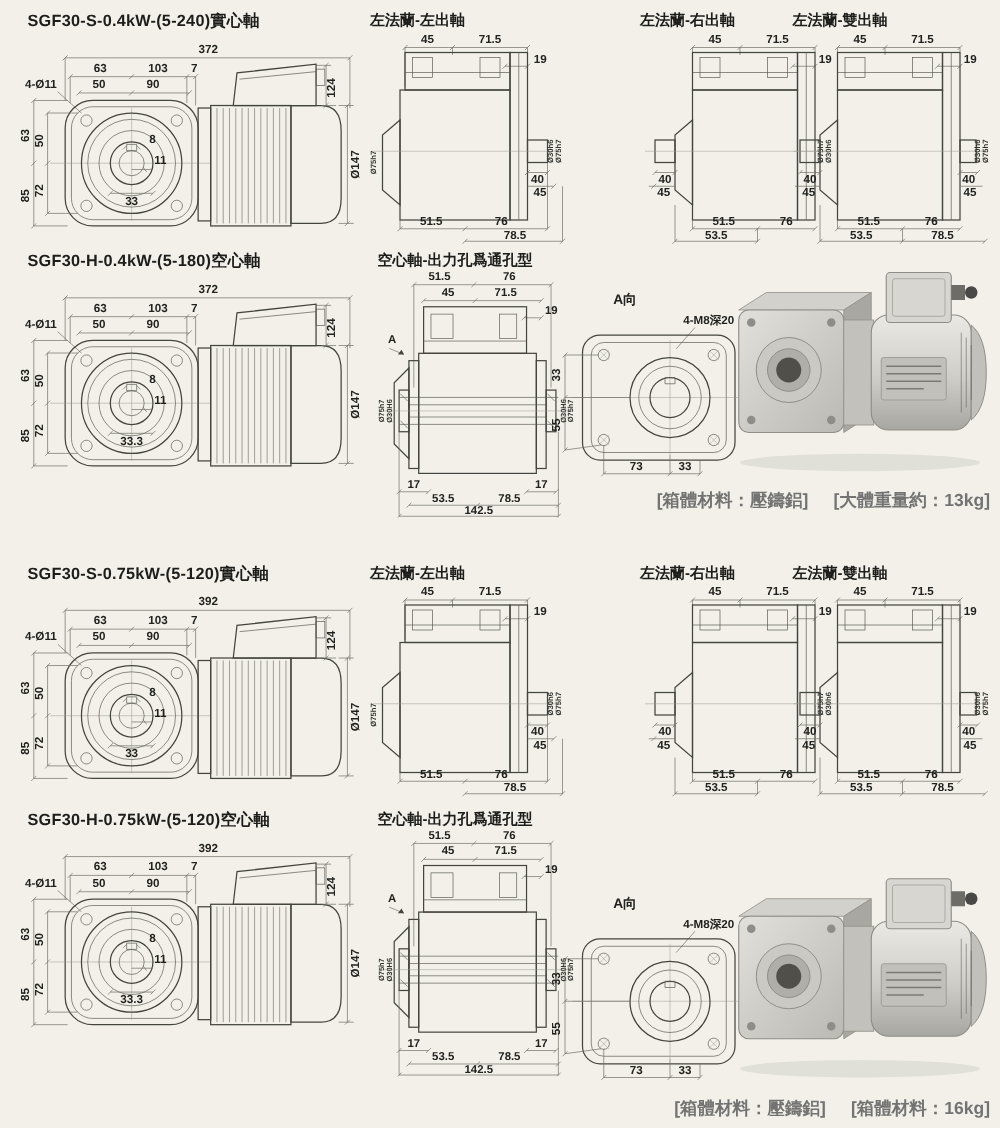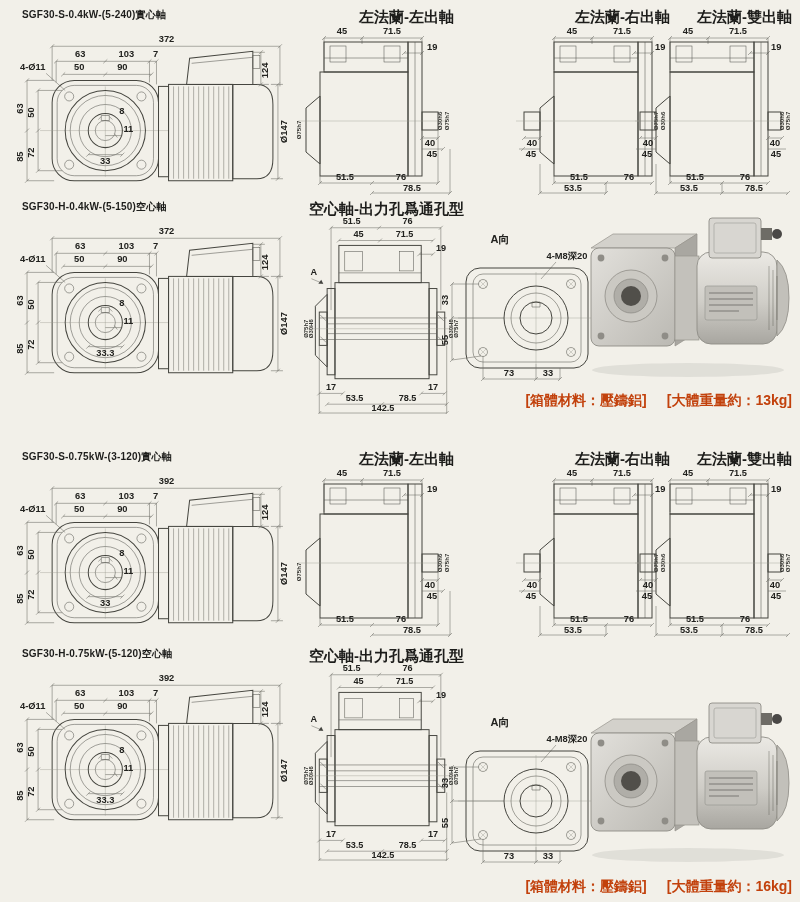--- a/index.html
+++ b/index.html
@@ -3,41 +3,41 @@
 <meta charset="utf-8">
 <style>
   *{margin:0;padding:0;box-sizing:border-box}
   html,body{width:800px;height:902px}
   body{position:relative;background:#f2f0e9;font-family:"Liberation Sans",sans-serif;overflow:hidden;color:#22221f}
   .row{position:absolute;left:0;width:800px}
   .row-s1{top:6px;height:192px}
   .row-s2{top:198px;height:218px}
   .row-s3{top:448px;height:192px}
   .row-s4{top:645px;height:257px}
-  .sec-title{position:absolute;left:22px;top:2px;font-size:10px;font-weight:bold;color:#1d1d1b;letter-spacing:.2px;white-space:nowrap}
+  .sec-title{position:absolute;left:22px;top:2px;font-size:13px;font-weight:bold;color:#1d1d1b;letter-spacing:.2px;white-space:nowrap}
   .main-draw{position:absolute;left:16px;top:26px}
   svg{display:block}
   svg text{font-family:"Liberation Sans",sans-serif;fill:#22221f}
   text.d{font-size:9.3px;font-weight:bold}
   text.sm{font-size:6.1px;font-weight:bold;fill:#33332f}
   .ol{fill:none;stroke:#45453f;stroke-width:1}
   .il{fill:none;stroke:#5a5a53;stroke-width:.55}
   .dl{stroke:#6e6e66;stroke-width:.55;fill:none}
   .cl{stroke:#9a9a90;stroke-width:.4;fill:none}
   .fin{stroke:#5f5f58;stroke-width:.45;fill:none}
   .fl{position:absolute;top:2px;width:158px}
-  .fl-h,.hollow-h{font-size:15px;font-weight:bold;color:#1d1d1b;text-align:right;height:16px;white-space:nowrap}
+  .fl-h,.hollow-h{font-size:12px;font-weight:bold;color:#1d1d1b;text-align:left;height:16px;white-space:nowrap}
   .fl1{left:296px}.fl2{left:512px}.fl3{left:634px}
   .hollow-col{position:absolute;left:302px;top:2px;width:162px}
   .aview-col{position:absolute;left:438px;top:34px;width:180px}
   .row-s4 .aview-col{top:70px}
   .photo{position:absolute;left:583px;top:6px}
   .row-s4 .photo{top:44px}
   .material{position:absolute;right:8px;bottom:6px;font-size:14px;font-weight:bold;color:#28282四}
-  .material{color:#c2410c;display:flex;gap:20px;white-space:nowrap}
+  .material{color:#737373;display:flex;gap:20px;white-space:nowrap}
 </style>
 </head>
 <body>
 
 <div class="row row-s1">
   <h2 class="sec-title">SGF30-S-0.4kW-(5-240)實心軸</h2>
   <div>
   <div class="main-draw">
     <svg width="282" height="160" viewBox="0 0 281 159">
       <g class="dl">
@@ -279,21 +279,21 @@
           <line x1="88" y1="159" x2="88" y2="169"></line>
       </g>
       <text class="d" x="61" y="156" text-anchor="middle">51.5</text>
       <text class="d" x="111" y="156" text-anchor="middle">76</text>
       <text class="d" x="55" y="167" text-anchor="middle">53.5</text>
       <text class="d" x="120" y="167" text-anchor="middle">78.5</text>
     </svg>
   </div>
 </div>
 <div class="row row-s2">
-  <h2 class="sec-title">SGF30-H-0.4kW-(5-150)空心軸</h2>
+  <h2 class="sec-title">SGF30-H-0.4kW-(5-180)空心軸</h2>
   <div>
   <div class="main-draw">
     <svg width="282" height="160" viewBox="0 0 281 159">
       <g class="dl">
         <line x1="36" y1="14" x2="263" y2="14"></line>
             <path d="M34 16l4-4M261 16l4-4"></path>
         <line x1="36" y1="14" x2="36" y2="48"></line>
             <line x1="263" y1="14" x2="263" y2="54"></line>
         <line x1="40" y1="29" x2="140" y2="29"></line>
             <path d="M38 31l4-4M87 31l4-4M131 31l4-4M138 31l4-4"></path>
@@ -520,21 +520,21 @@
       </g>
     </svg>
   </div>
 
   <div class="material">
     <span>[箱體材料：壓鑄鋁]</span>
     <span>[大體重量約：13kg]</span>
   </div>
 </div>
 <div class="row row-s3">
-  <h2 class="sec-title">SGF30-S-0.75kW-(3-120)實心軸</h2>
+  <h2 class="sec-title">SGF30-S-0.75kW-(5-120)實心軸</h2>
   <div>
   <div class="main-draw">
     <svg width="282" height="160" viewBox="0 0 281 159">
       <g class="dl">
         <line x1="36" y1="14" x2="263" y2="14"></line>
             <path d="M34 16l4-4M261 16l4-4"></path>
         <line x1="36" y1="14" x2="36" y2="48"></line>
             <line x1="263" y1="14" x2="263" y2="54"></line>
         <line x1="40" y1="29" x2="140" y2="29"></line>
             <path d="M38 31l4-4M87 31l4-4M131 31l4-4M138 31l4-4"></path>
@@ -1007,15 +1007,15 @@
         <rect x="178" y="24" width="11" height="12" fill="#6e6c66"></rect>
         <circle cx="194" cy="30" r="5" fill="#4a4846"></circle>
         <rect x="122" y="82" width="52" height="34" rx="2" fill="#c2c0ba" stroke="#9a9892" stroke-width=".7"></rect>
         <path d="M126 89h44M126 95h44M126 101h44M126 107h30" stroke="#7b7975" stroke-width="1.1" fill="none"></path>
       </g>
     </svg>
   </div>
 
   <div class="material">
     <span>[箱體材料：壓鑄鋁]</span>
-    <span>[大體重量約：16kg]</span>
+    <span>[箱體材料：16kg]</span>
   </div>
 </div>
 
 </body></html>

